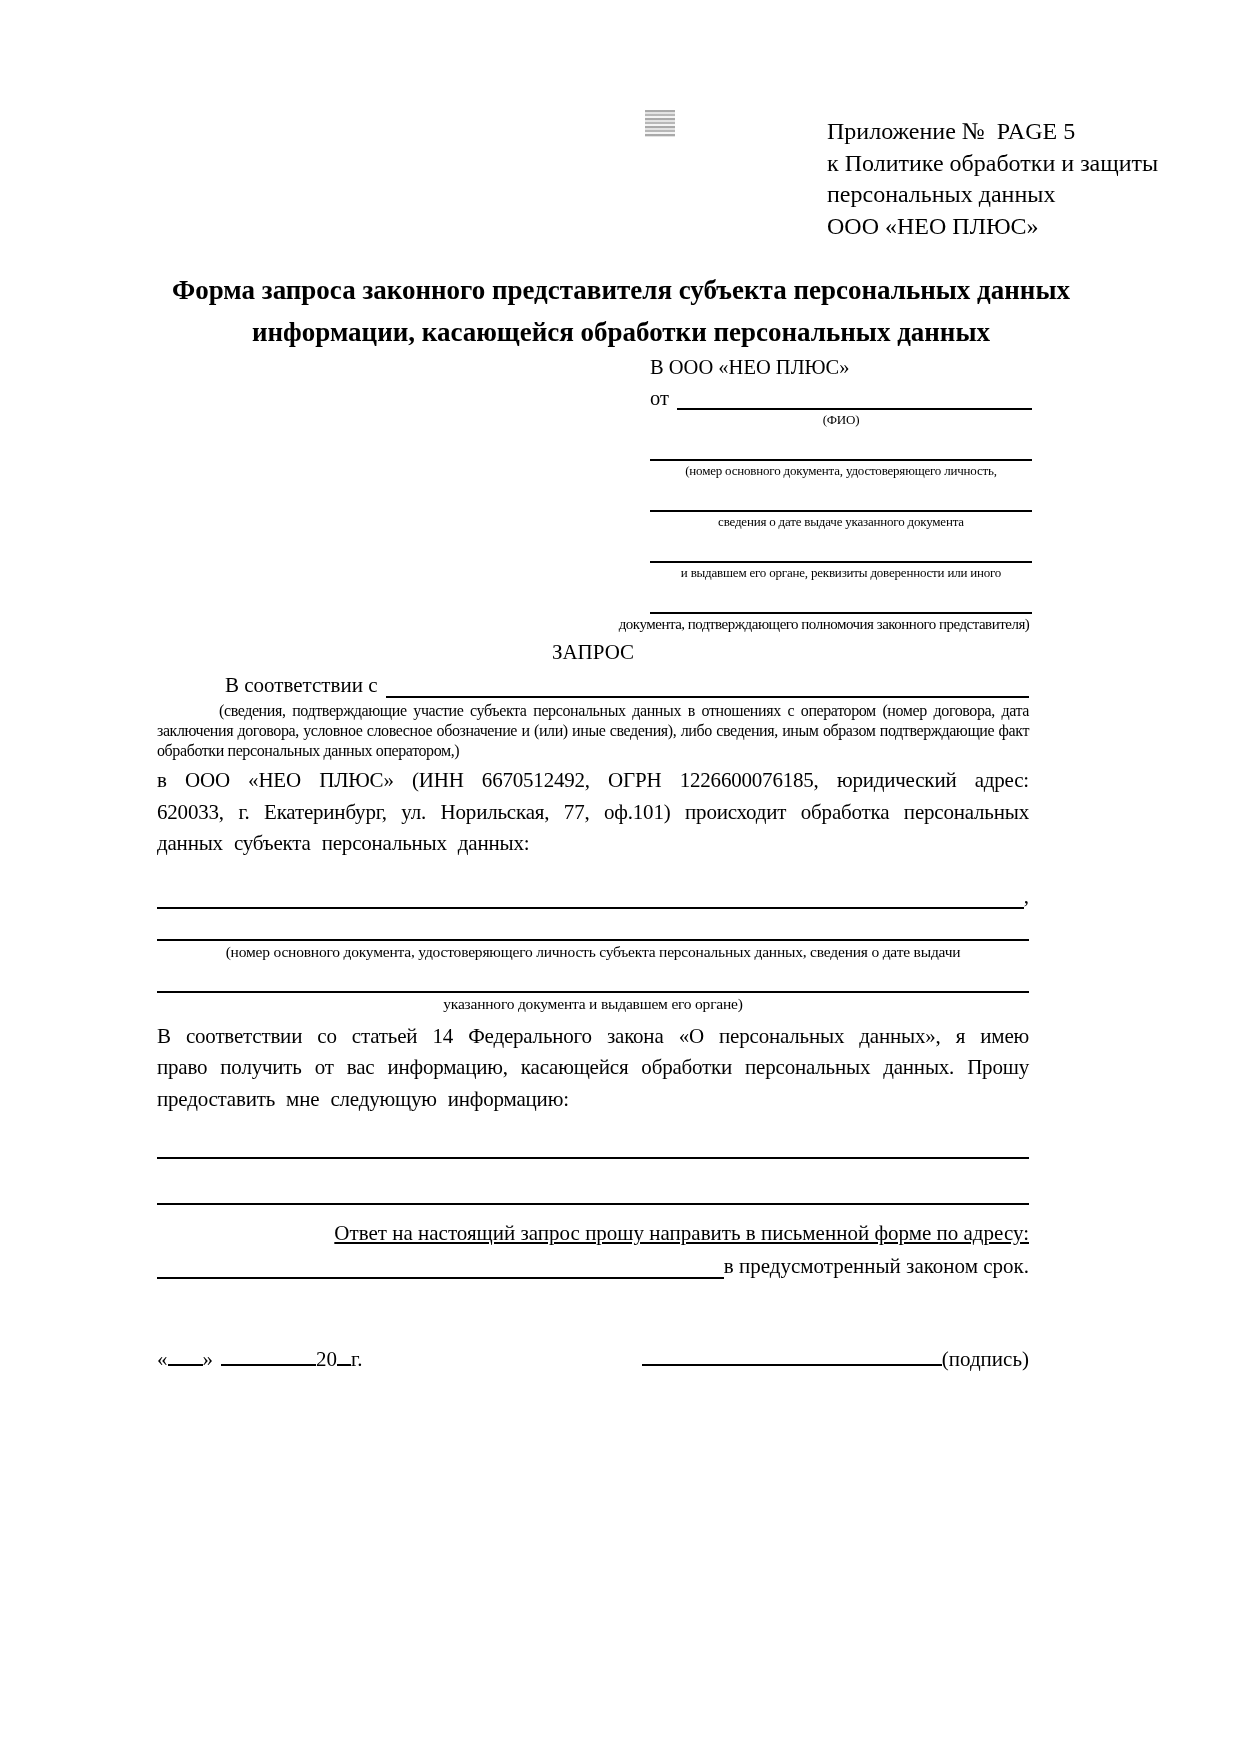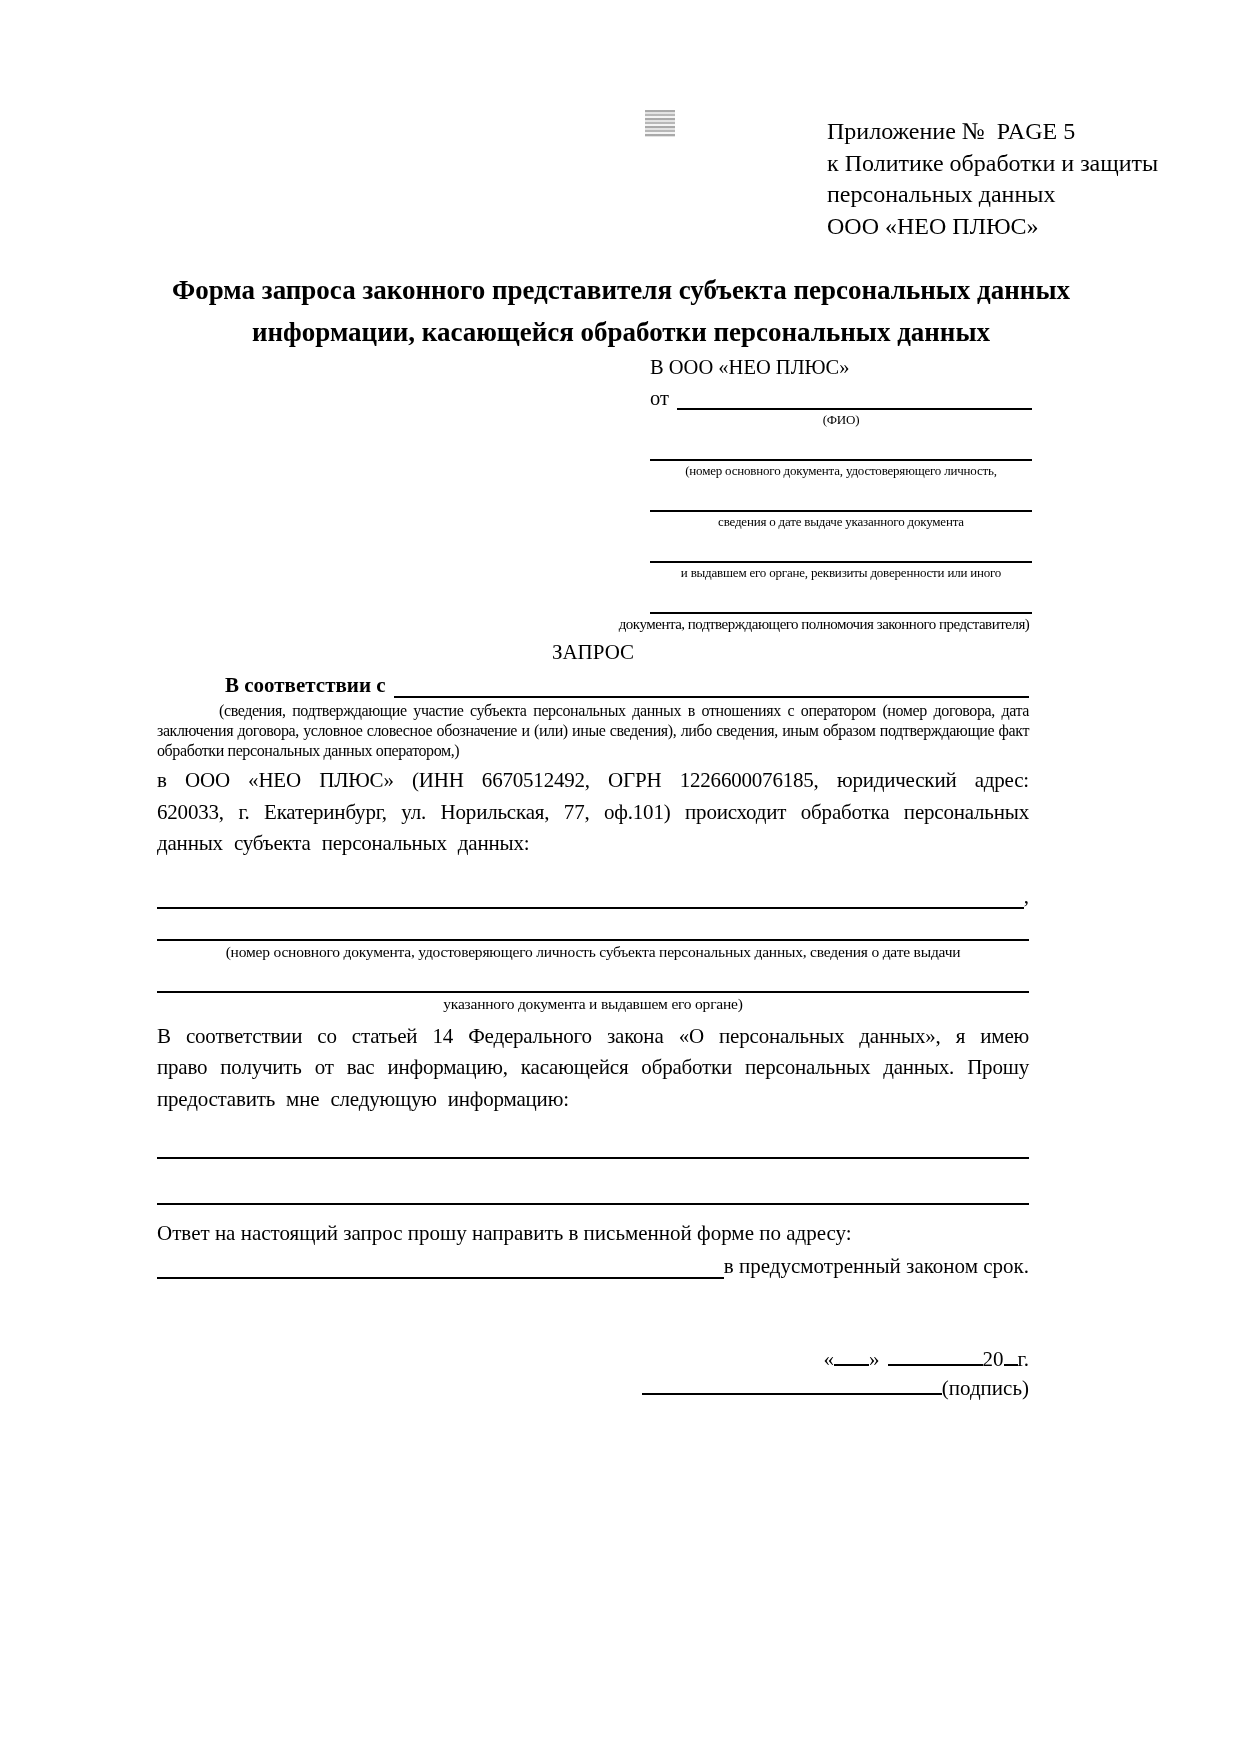--- a/index.html
+++ b/index.html
@@ -26,39 +26,39 @@
   .fill{flex:1 1 auto;border-bottom:2px solid #000;margin-left:8px;min-height:1em;}
   .cap{font-size:13px;text-align:center;margin-top:2px;letter-spacing:-0.2px;}
   .cap.nowrap{white-space:nowrap;}
   .addressee .blank{height:31px;border-bottom:2px solid #000;}
   .cap.wide{width:452px;margin-left:-52px;font-size:15px;letter-spacing:-0.5px;white-space:nowrap;}
 
   
   .main{position:absolute;left:157px;top:640px;width:872px;font-size:21px;}
   .zapros{text-align:center;margin-bottom:8px;}
   .intro-row{display:flex;align-items:flex-end;padding-left:68px;}
-  .intro-row .lbl{flex:0 0 auto;font-weight:bold;}
+  .intro-row .lbl{flex:0 0 auto;}
   .footnote{margin:3px 0 0 0;font-size:16px;line-height:1.25;text-align:justify;
     text-indent:62px;letter-spacing:-0.4px;}
   .para{margin:4px 0 0 0;line-height:1.5;text-align:justify;letter-spacing:-0.2px;word-spacing:6px;}
   .fio-row{display:flex;align-items:flex-end;margin-top:24px;}
   .fio-row .fill{margin-left:0;}
   .fio-row .comma{flex:0 0 auto;}
   .main .blank{height:30px;border-bottom:2px solid #000;}
   .main .cap{font-size:15.5px;}
   .law{margin-top:8px;}
   .free{height:0;border-bottom:2px solid #000;}
   .free1{margin-top:42px;}
   .free2{margin-top:44px;}
-  .reply{margin-top:16px;}
+  .reply{margin-top:16px;text-align:right;text-decoration:underline;}
   .reply-row{display:flex;align-items:flex-end;margin-top:8px;}
   .reply-row .suffix{flex:0 0 auto;white-space:nowrap;text-align:center;}
   .reply-row .fill{margin-left:0;}
 
-  .footer-row{display:flex;justify-content:space-between;align-items:flex-end;margin-top:64px;flex-direction:column;}
+  .footer-row{display:flex;justify-content:space-between;align-items:flex-end;margin-top:64px;}
   .date{white-space:nowrap;}
   .u{display:inline-block;border-bottom:2px solid #000;height:1em;vertical-align:baseline;}
   .u35{width:35px;} .u95{width:95px;margin-left:8px;} .u14{width:14px;}
   .sig{white-space:nowrap;}
   .sigline{display:inline-block;width:300px;border-bottom:2px solid #000;height:1em;}
 </style>
 </head>
 <body>
 
 <div class="page">

